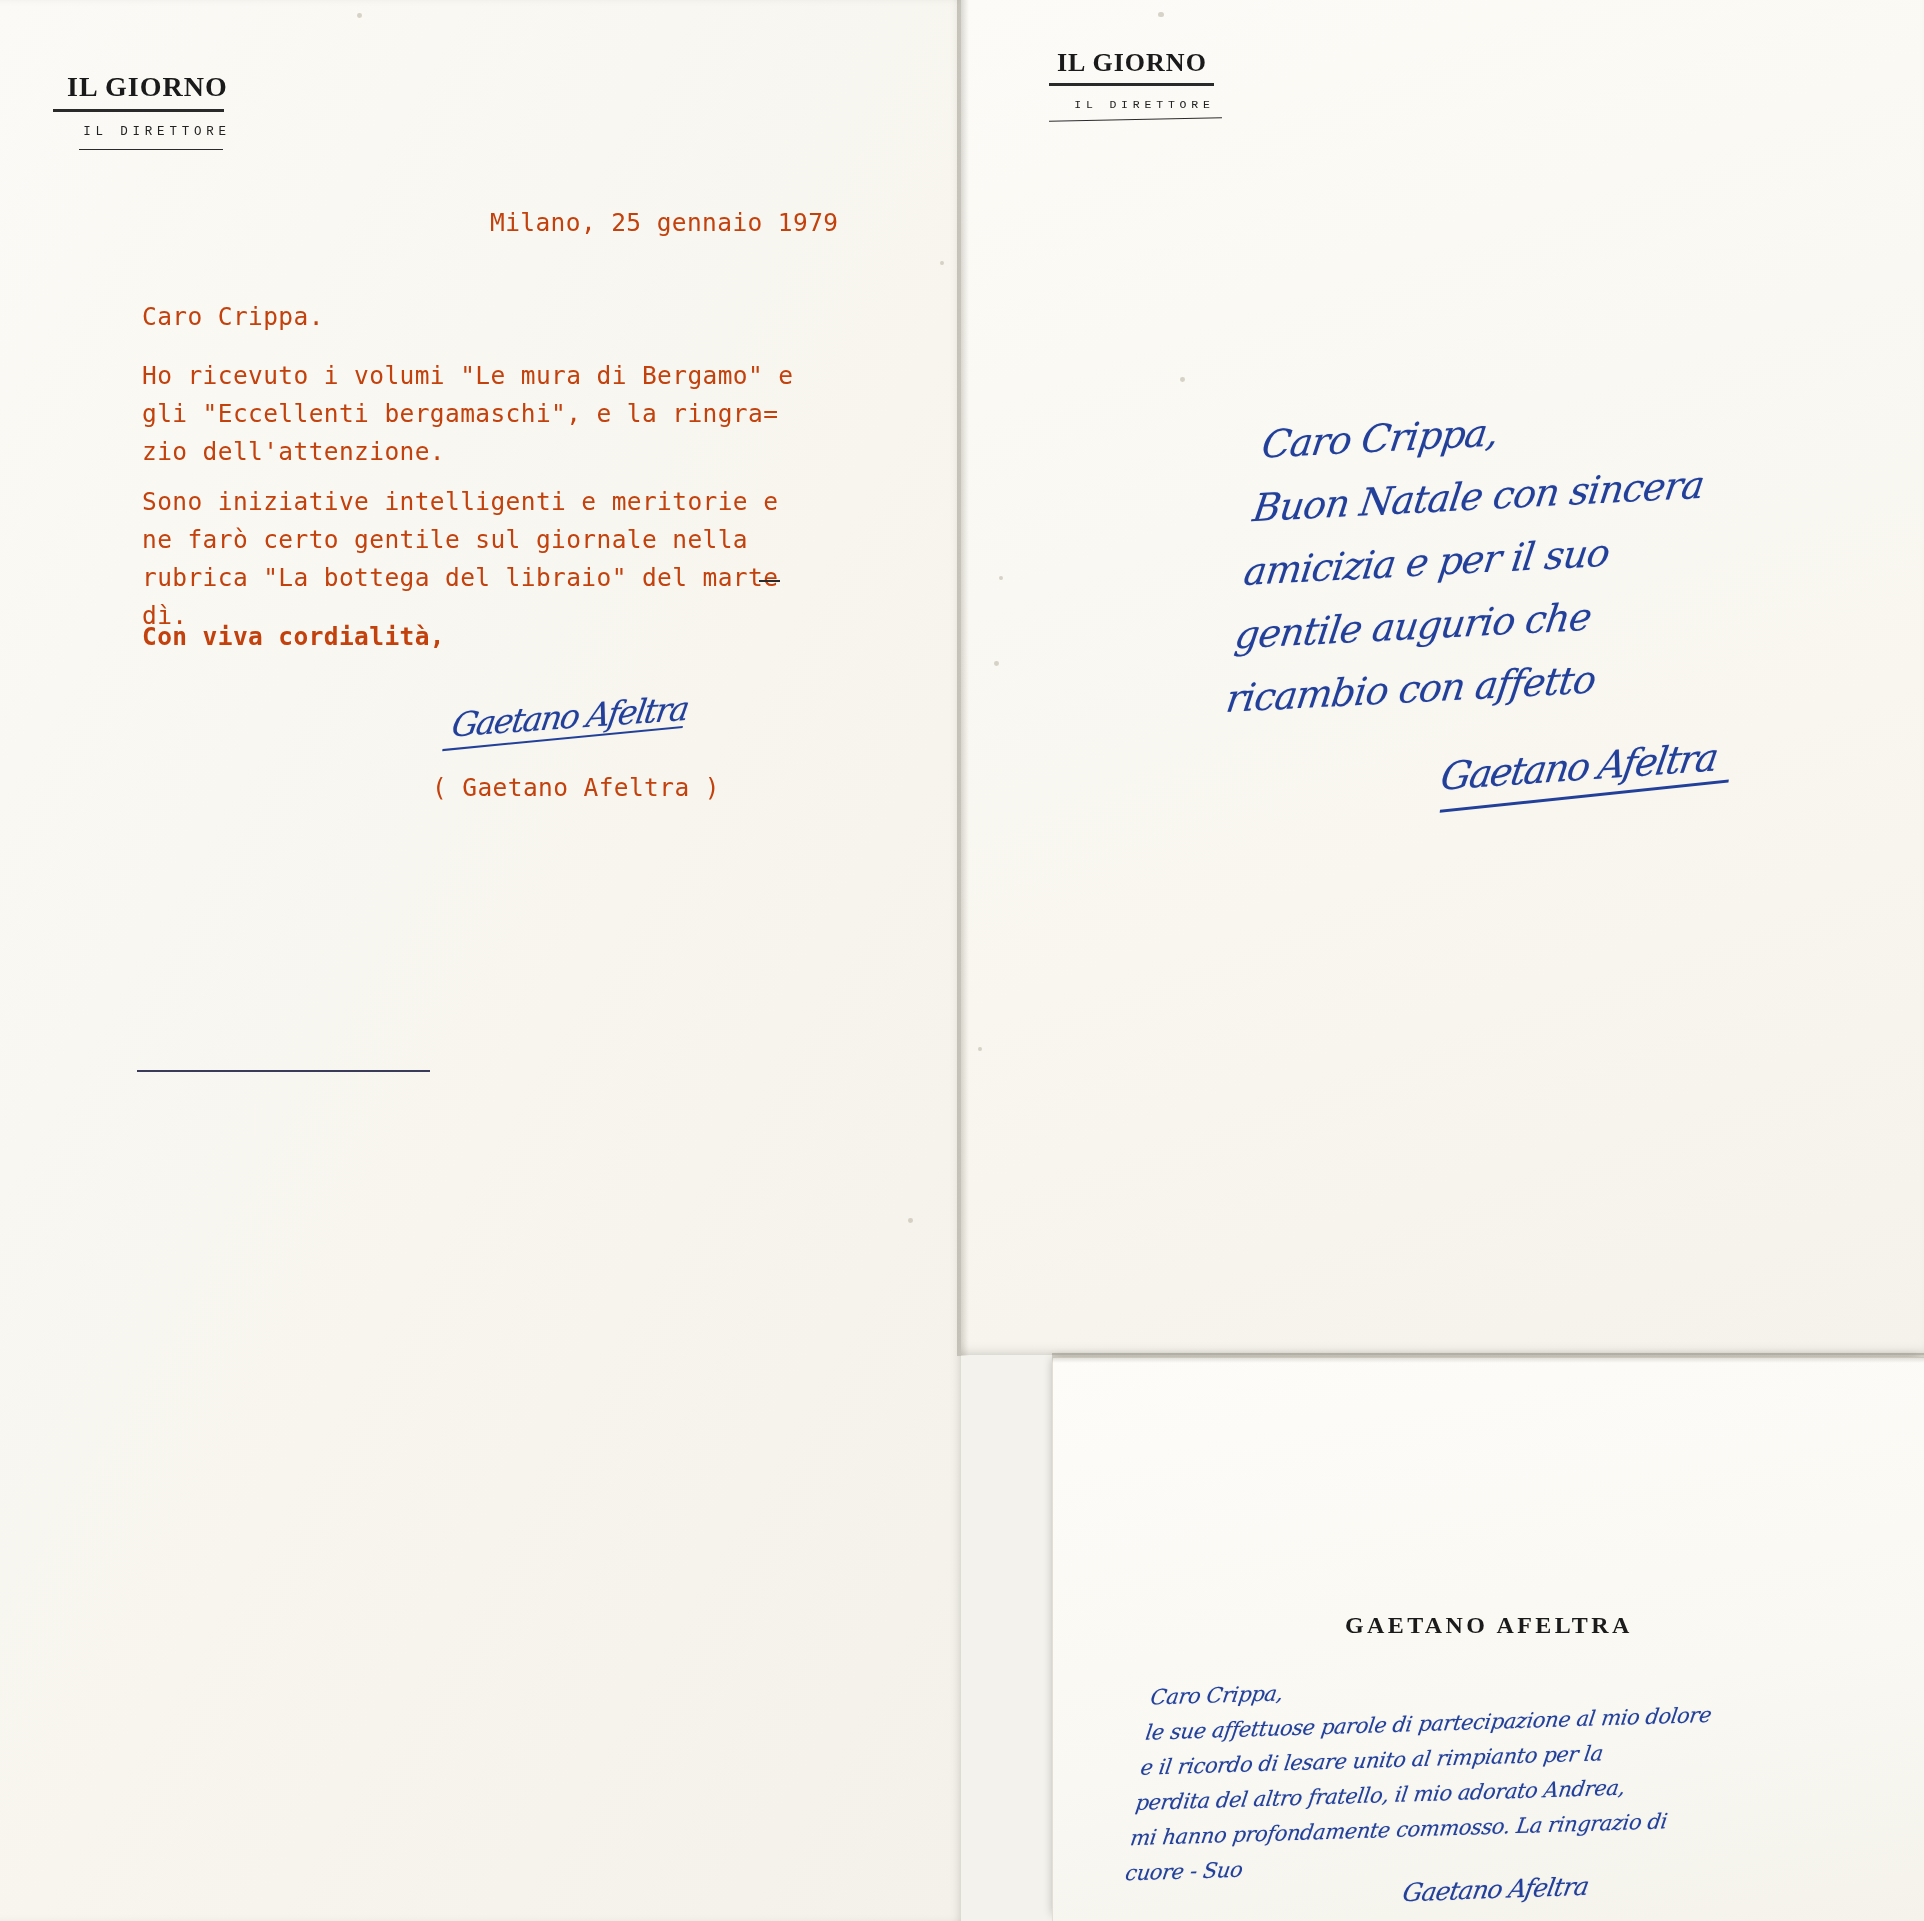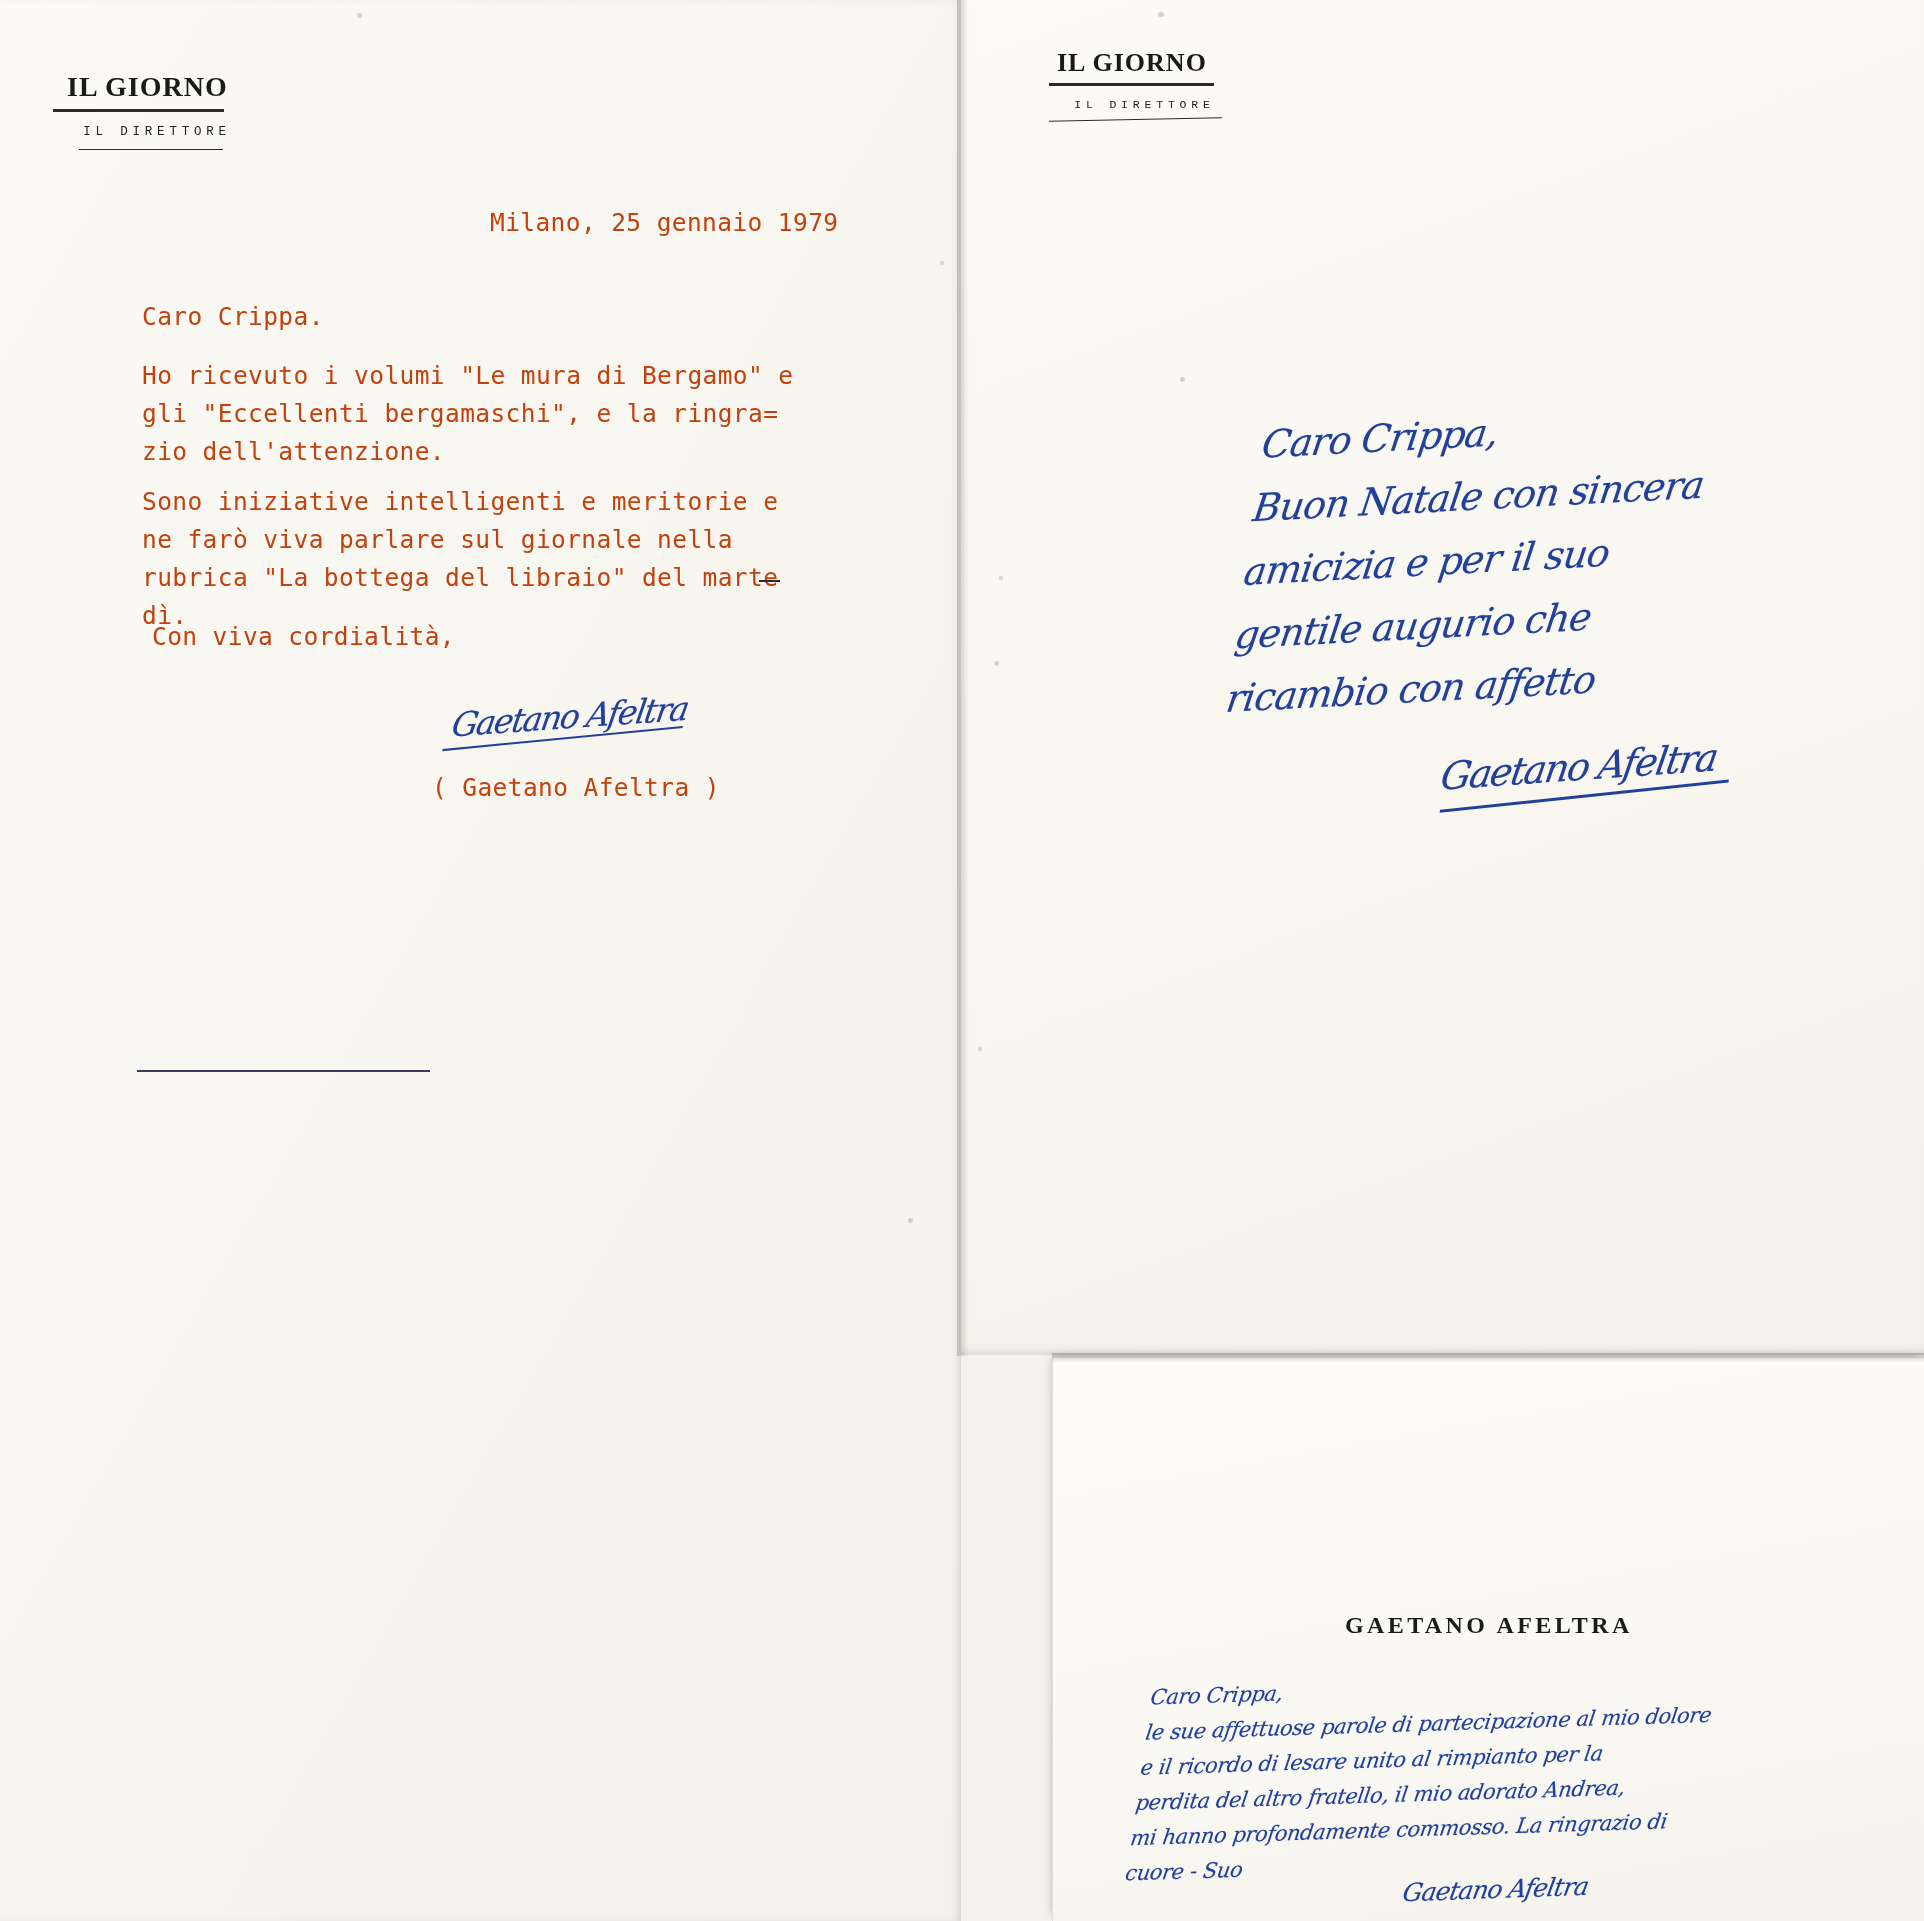--- a/index.html
+++ b/index.html
@@ -94,21 +94,21 @@
     color: #c2410c;
     font-size: 24.5px;
     line-height: 38px;
     letter-spacing: 0.4px;
     white-space: pre;
   }
   #date-line { left: 490px; top: 204px; }
   #salutation { left: 142px; top: 298px; }
   #para-1 { left: 142px; top: 357px; }
   #para-2 { left: 142px; top: 483px; }
-  #closing { left: 152px; top: 618px; }
+  #closing { left: 142px; top: 618px; font-weight: bold; }
   #signature-name { left: 432px; top: 769px; }
   #addressee { left: 137px; top: 961px; line-height: 37px; }
   .addr-underline {
     position: absolute;
     left: 137px;
     top: 1070px;
     width: 293px;
     height: 1.9px;
     background: #3a3a5a;
   }
@@ -229,21 +229,21 @@
     <div class="lh-sub">IL DIRETTORE</div>
     <div class="lh-rule2"></div>
   </div>
 
   <div class="typed" id="date-line">Milano, 25 gennaio 1979</div>
   <div class="typed" id="salutation">Caro Crippa.</div>
   <div class="typed" id="para-1">Ho ricevuto i volumi "Le mura di Bergamo" e
 gli "Eccellenti bergamaschi", e la ringra=
 zio dell'attenzione.</div>
   <div class="typed" id="para-2">Sono iniziative intelligenti e meritorie e
-ne farò viva parlare sul giornale nella
+ne farò certo gentile sul giornale nella
 rubrica "La bottega del libraio" del marte
 dì.</div>
   <div class="underline-marte"></div>
   <div class="typed" id="closing">Con viva cordialità,</div>
 
   <div class="hand" id="hw-signature-letter">Gaetano Afeltra</div>
   <div class="typed" id="signature-name">( Gaetano Afeltra )</div>
 
   <div class="addr-underline"></div>
 

